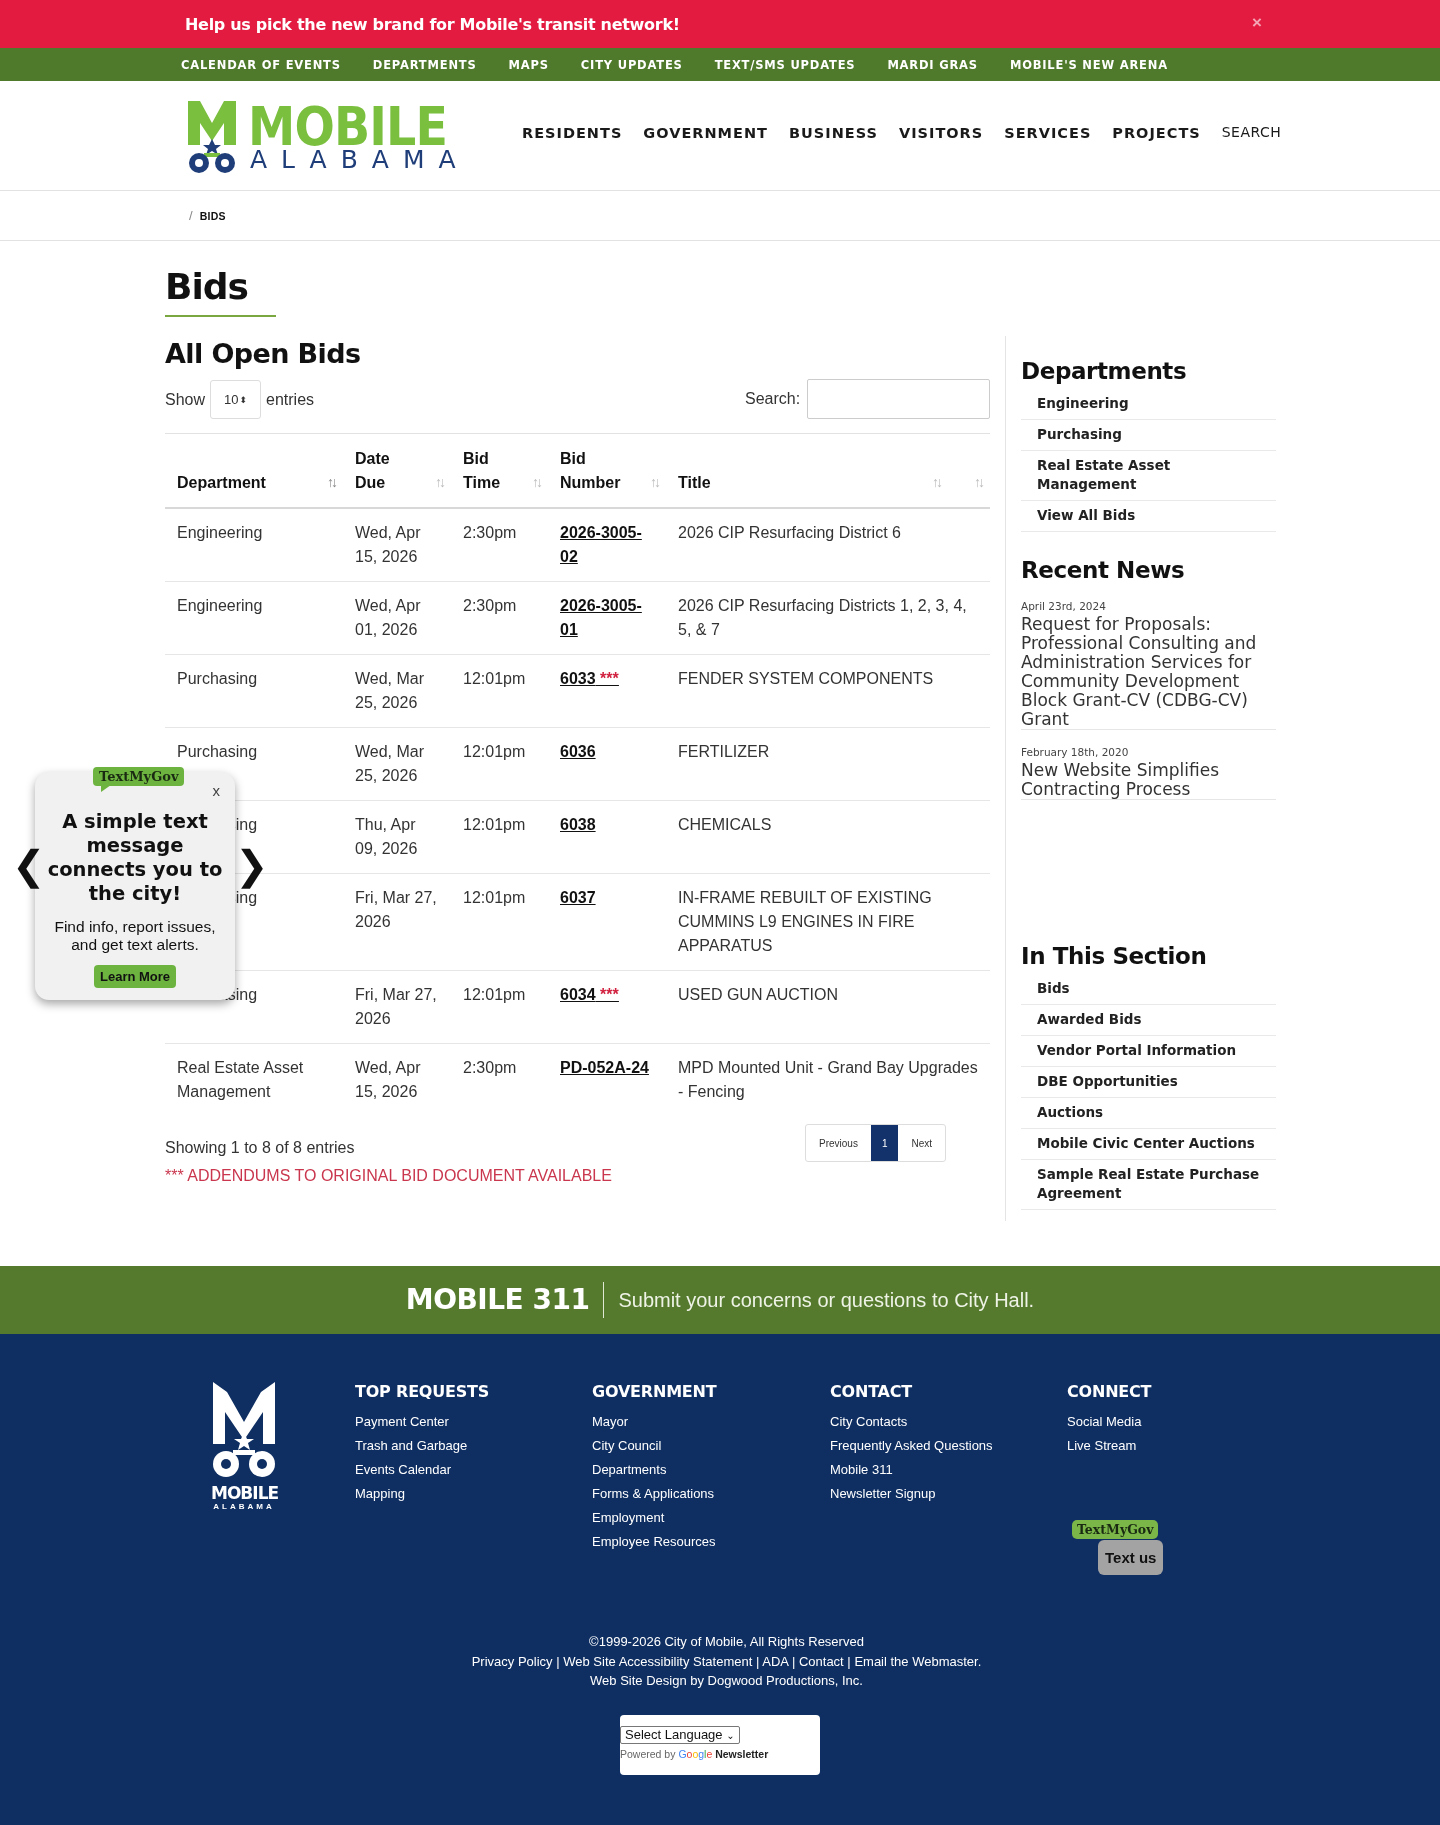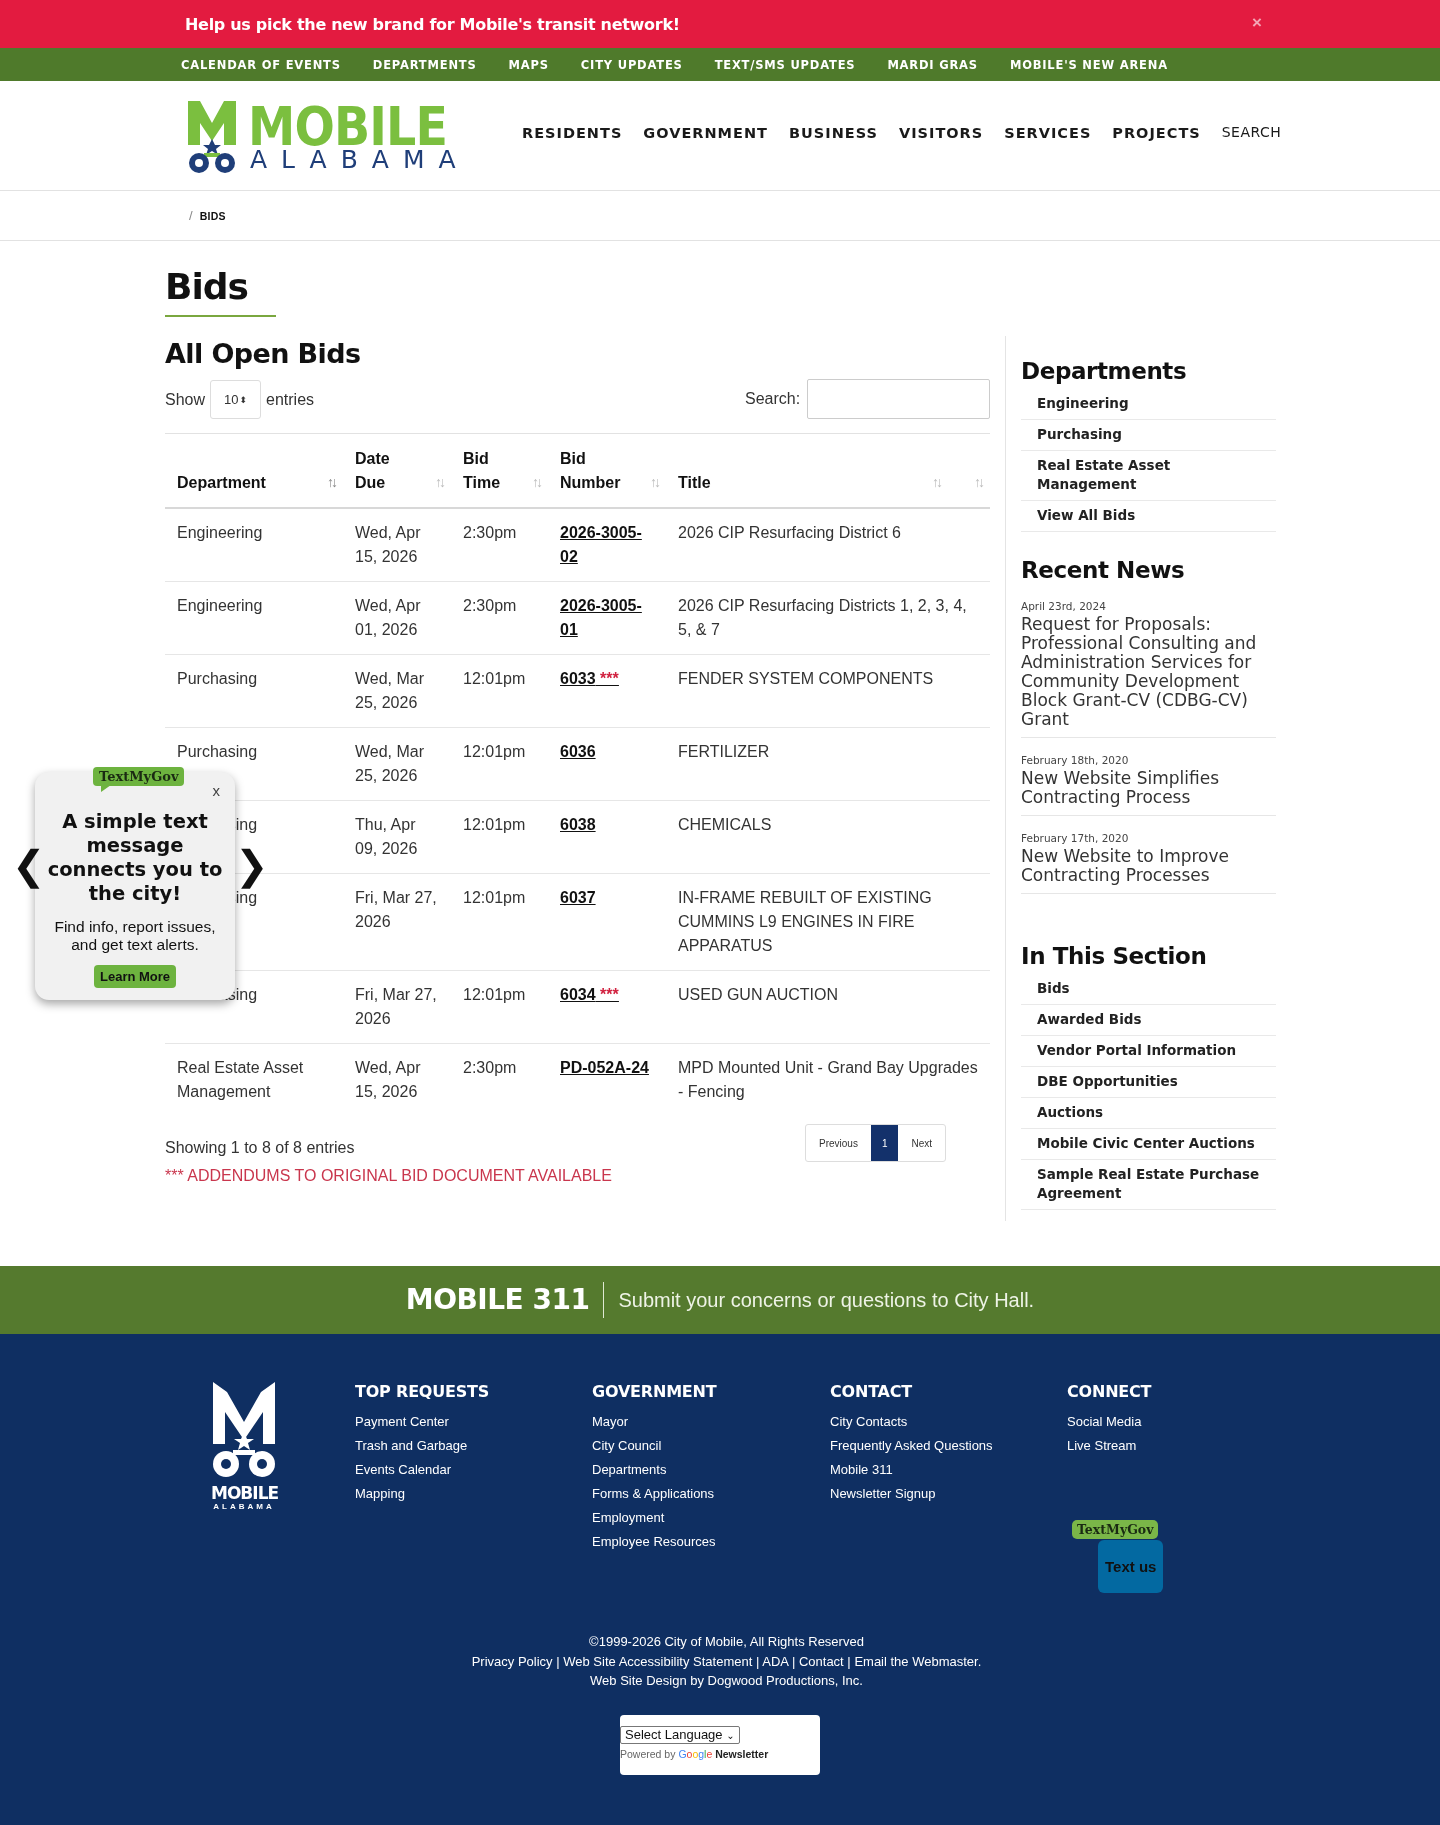--- a/index.html
+++ b/index.html
@@ -56,21 +56,21 @@
   .pagination { position: absolute; left: 805px; top: 883px; display: flex; height: 38px; border: 1px solid #ddd; border-radius: 3px; overflow: hidden; }
   .pagination span { display: flex; align-items: center; padding: 0 13px; font-size: 10px; color: #333; }
   .pagination .active { background: #13316b; color: #fff; padding: 0 11px; }
 
   .sidebar-divider { position: absolute; left: 1005px; top: 95px; width: 1px; height: 885px; background: #e4e4e4; }
   .sidebar { position: absolute; left: 1021px; top: 0; width: 255px; }
   .sb-heading { position: absolute; left: 0; font-family: "DejaVu Sans", sans-serif; font-weight: bold; font-size: 23px; color: #111; letter-spacing: -0.4px; }
   .sb-list { position: absolute; left: 0; width: 255px; }
   .sb-list a { display: block; padding: 5px 16px 6px 16px; border-bottom: 1px solid #e9e9e9; font-size: 13.5px; font-weight: bold; color: #222; line-height: 19px; font-family: "DejaVu Sans", sans-serif; }
   .news { position: absolute; left: 0; width: 255px; }
-  .news-item { border-bottom: 1px solid #e6e6e6; padding-bottom: 8px; margin-bottom: 16px; }
+  .news-item { border-bottom: 1px solid #e6e6e6; padding-bottom: 0; margin-bottom: 16px; }
   .news-date { font-size: 10.5px; color: #444; margin-bottom: 3px; font-family: "DejaVu Sans", sans-serif; }
   .news-title { font-size: 17px; font-weight: normal; color: #333; line-height: 19px; font-family: "DejaVu Sans", sans-serif; text-align: right; }
 
   
   .tmg-popup { position: absolute; left: 35px; top: 772px; width: 200px; height: 228px; background: #f1f1f1; border-radius: 14px; box-shadow: 0 4px 10px rgba(0,0,0,0.35); text-align: center; z-index: 10; }
   .tmg-badge { position: absolute; left: 58px; top: -5px; background: #6db33f; border-radius: 4px; padding: 2px 6px; font-family: "DejaVu Serif", serif; font-size: 13px; font-weight: bold; color: #1a2a12; }
   .tmg-badge:after { content: ""; position: absolute; left: 8px; bottom: -6px; border-left: 0 solid transparent; border-right: 10px solid transparent; border-top: 7px solid #6db33f; }
   .tmg-close { position: absolute; right: 15px; top: 10px; font-size: 15px; color: #444; cursor: pointer; }
   .tmg-head { position: absolute; left: 6px; right: 6px; top: 38px; font-family: "DejaVu Sans", sans-serif; font-weight: bold; font-size: 19.5px; line-height: 24px; color: #111; }
   .tmg-sub { position: absolute; left: 8px; right: 8px; top: 146px; font-size: 15.5px; line-height: 18px; color: #111; }
@@ -83,21 +83,21 @@
   .bar-311 .b311-text { color: #eef3e6; font-size: 20px; padding-left: 14px; }
 
   
   .footer { height: 492px; background: #0f2f62; position: relative; color: #fff; }
   .f-logo { position: absolute; left: 211px; top: 48px; width: 66px; height: 128px; }
   .f-col { position: absolute; top: 48px; }
   .f-col h4 { font-family: "DejaVu Sans", sans-serif; font-size: 16px; font-weight: bold; letter-spacing: -0.2px; margin-bottom: 9px; }
   .f-col a { display: block; font-size: 13px; line-height: 24px; color: #fff; }
   .tmg-textus { position: absolute; left: 1072px; top: 186px; width: 96px; height: 56px; }
   .tmg-textus .green { position: absolute; left: 0; top: 0; background: #7ab648; color: #1a2a12; border-radius: 5px; font-family: "DejaVu Serif", serif; font-weight: bold; font-size: 12.5px; padding: 2px 5px; }
-  .tmg-textus .white { position: absolute; left: 26px; top: 20px; background: #0369a1; color: #111; border-radius: 6px; font-weight: bold; font-size: 15px; padding: 18px 7px; }
+  .tmg-textus .white { position: absolute; left: 26px; top: 20px; background: #a3a3a3; color: #111; border-radius: 6px; font-weight: bold; font-size: 15px; padding: 9px 7px; }
   .f-bottom { position: absolute; left: 0; right: 0; top: 298px; text-align: center; font-size: 13px; line-height: 19.5px; padding-left: 13px; }
   .f-bottom a { color: #fff; }
   .translate { position: absolute; left: 620px; top: 381px; width: 200px; height: 60px; background: #fff; border-radius: 4px; text-align: left; }
   .translate .lang-select { margin-top: 11px; display: inline-block; border: 1px solid #777; border-radius: 2px; font-size: 13px; color: #111; padding: 0 4px; height: 18px; line-height: 16px; }
   .translate .powered { font-size: 10.5px; color: #666; margin-top: 4px; }
   .translate .powered .g1 { color: #4285f4; } .translate .powered .g2 { color: #ea4335; } .translate .powered .g3 { color: #fbbc05; } .translate .powered .g4 { color: #34a853; }
   .translate .powered b { color: #222; }
 </style>
 </head>
 <body>
@@ -261,24 +261,20 @@
     <h3 class="sb-heading" style="top:316px">Recent News</h3>
     <div class="news" style="top:359px">
       <div class="news-item">
         <div class="news-date">April 23rd, 2024</div>
         <a class="news-title">Request for Proposals: Professional Consulting and Administration Services for Community Development Block Grant-CV (CDBG-CV) Grant</a>
       </div>
       <div class="news-item">
         <div class="news-date">February 18th, 2020</div>
         <a class="news-title">New Website Simplifies Contracting Process</a>
       </div>
-      <div class="news-item">
-        <div class="news-date">February 17th, 2020</div>
-        <a class="news-title">New Website to Improve Contracting Processes</a>
-      </div>
     </div>
 
     <h3 class="sb-heading" style="top:702px">In This Section</h3>
     <div class="sb-list" style="top:733px">
       <a>Bids</a>
       <a>Awarded Bids</a>
       <a>Vendor Portal Information</a>
       <a>DBE Opportunities</a>
       <a>Auctions</a>
       <a>Mobile Civic Center Auctions</a>

